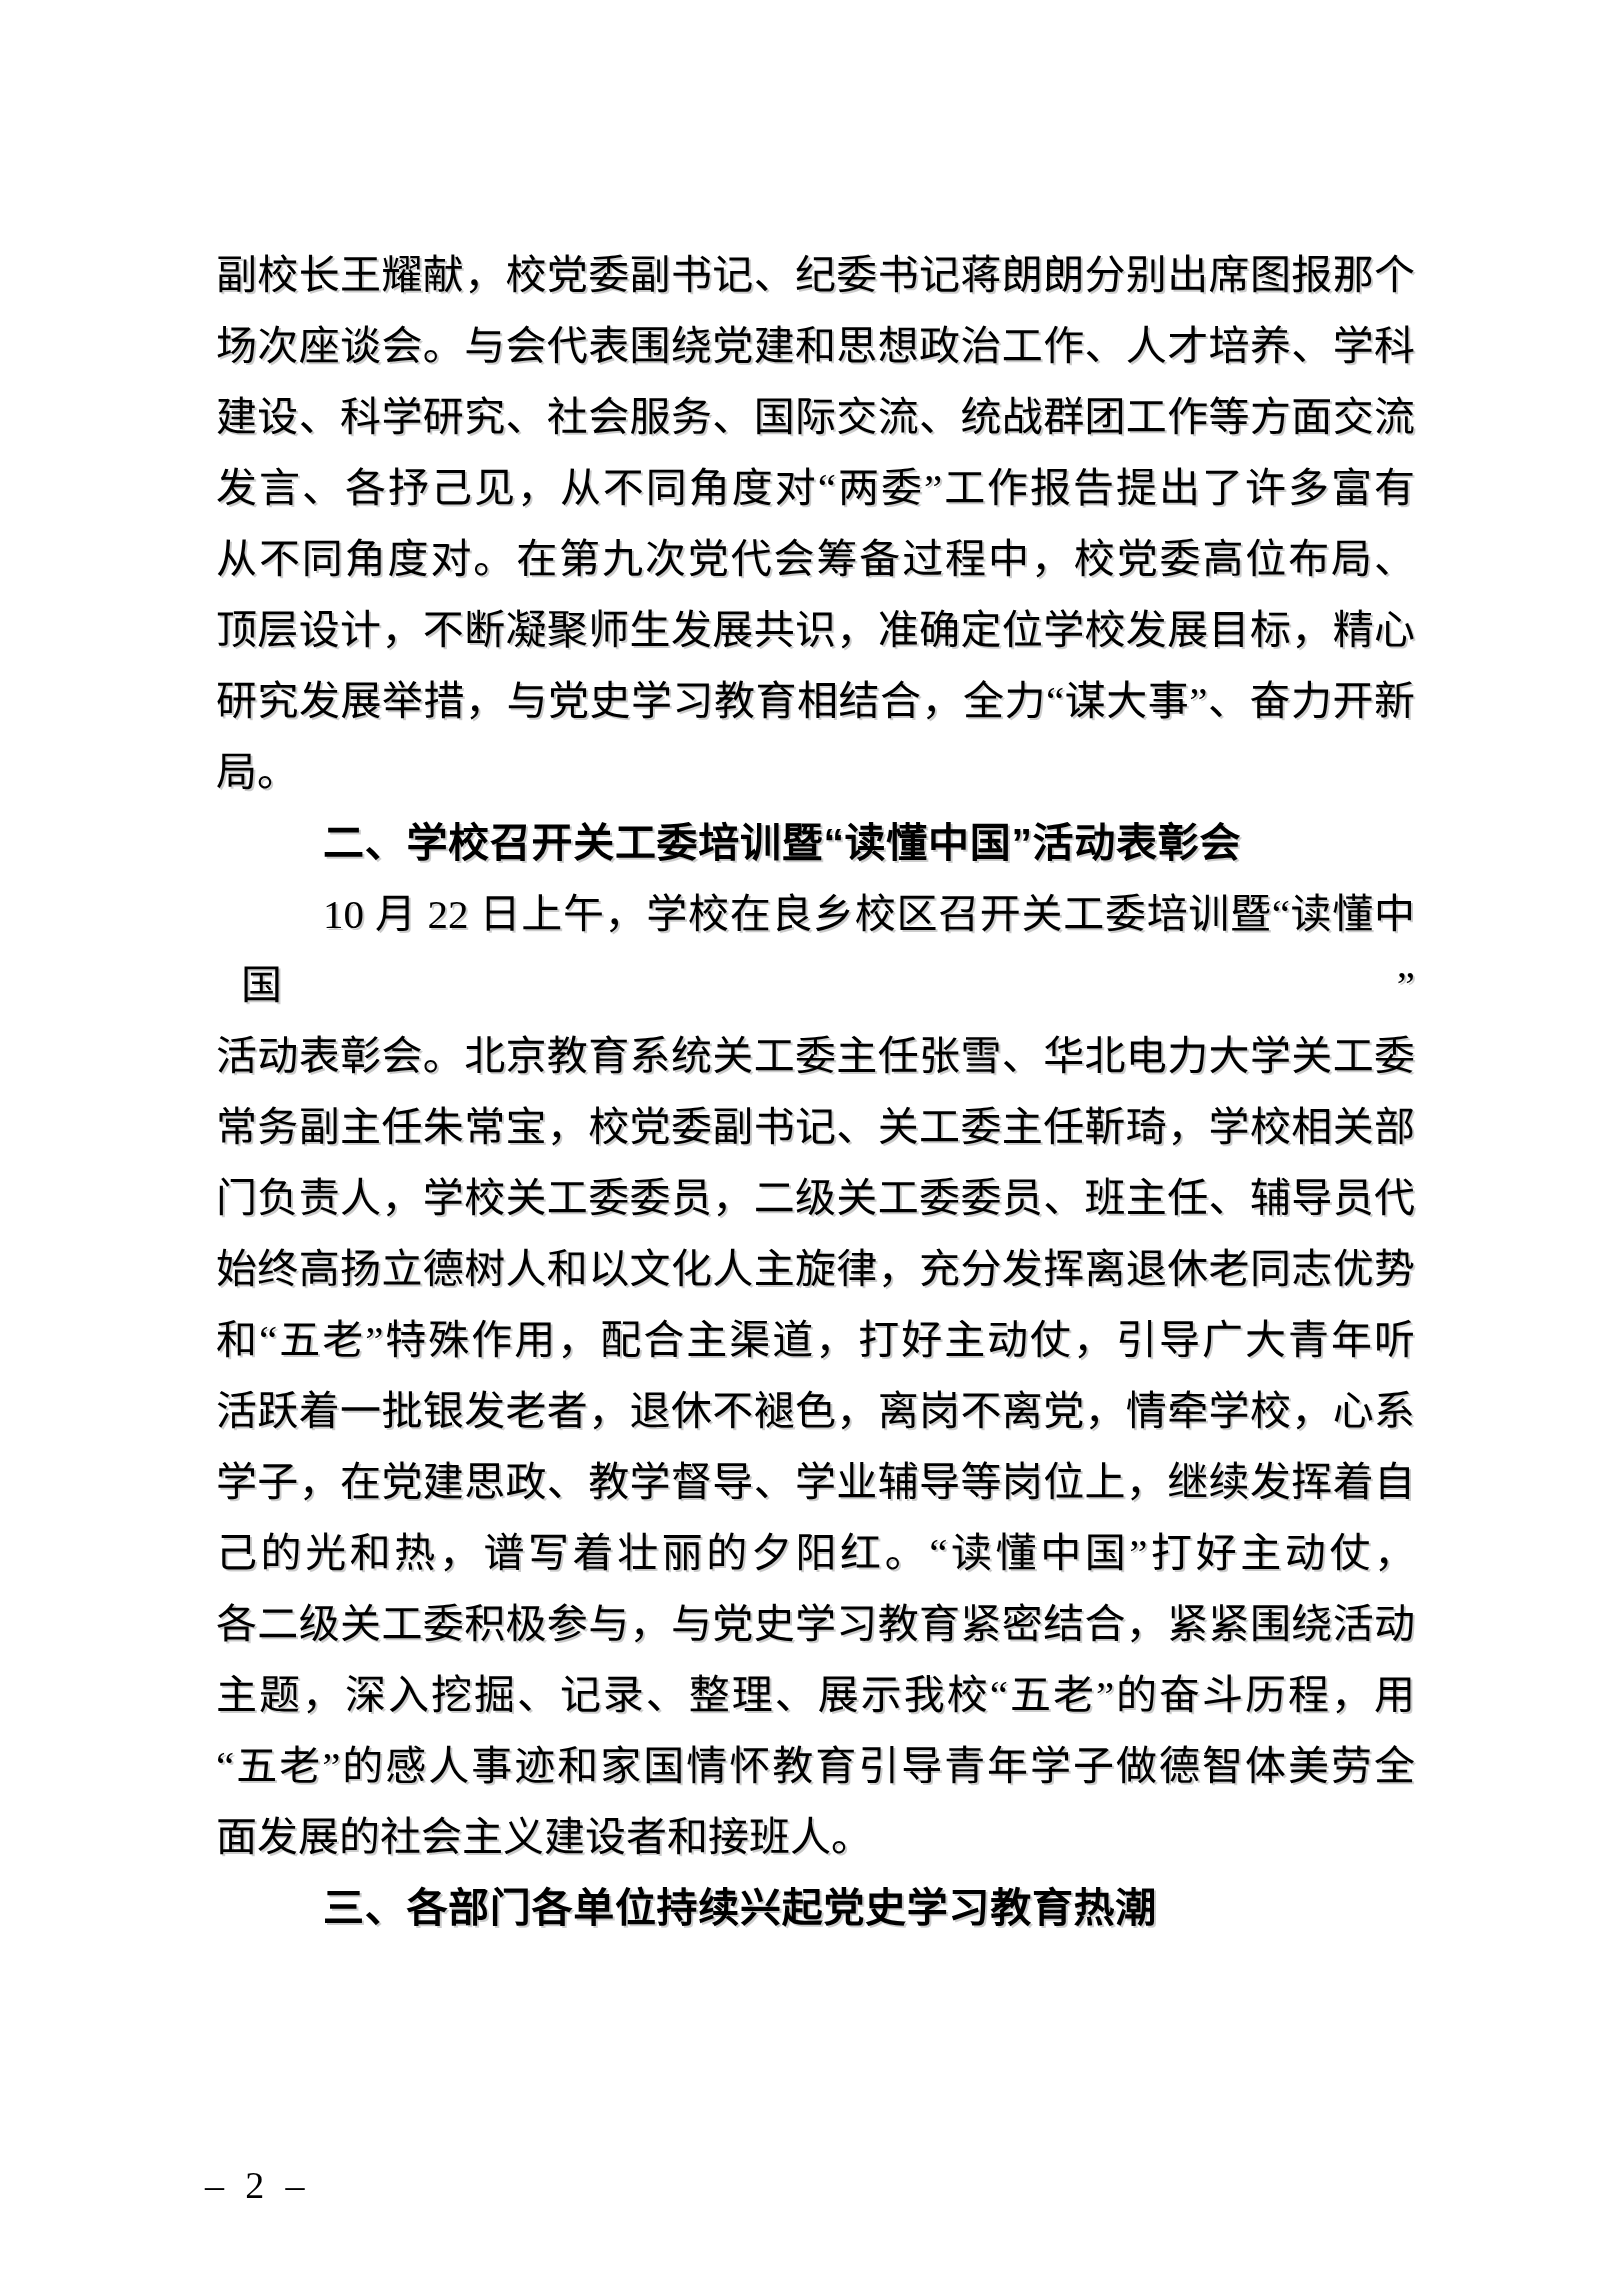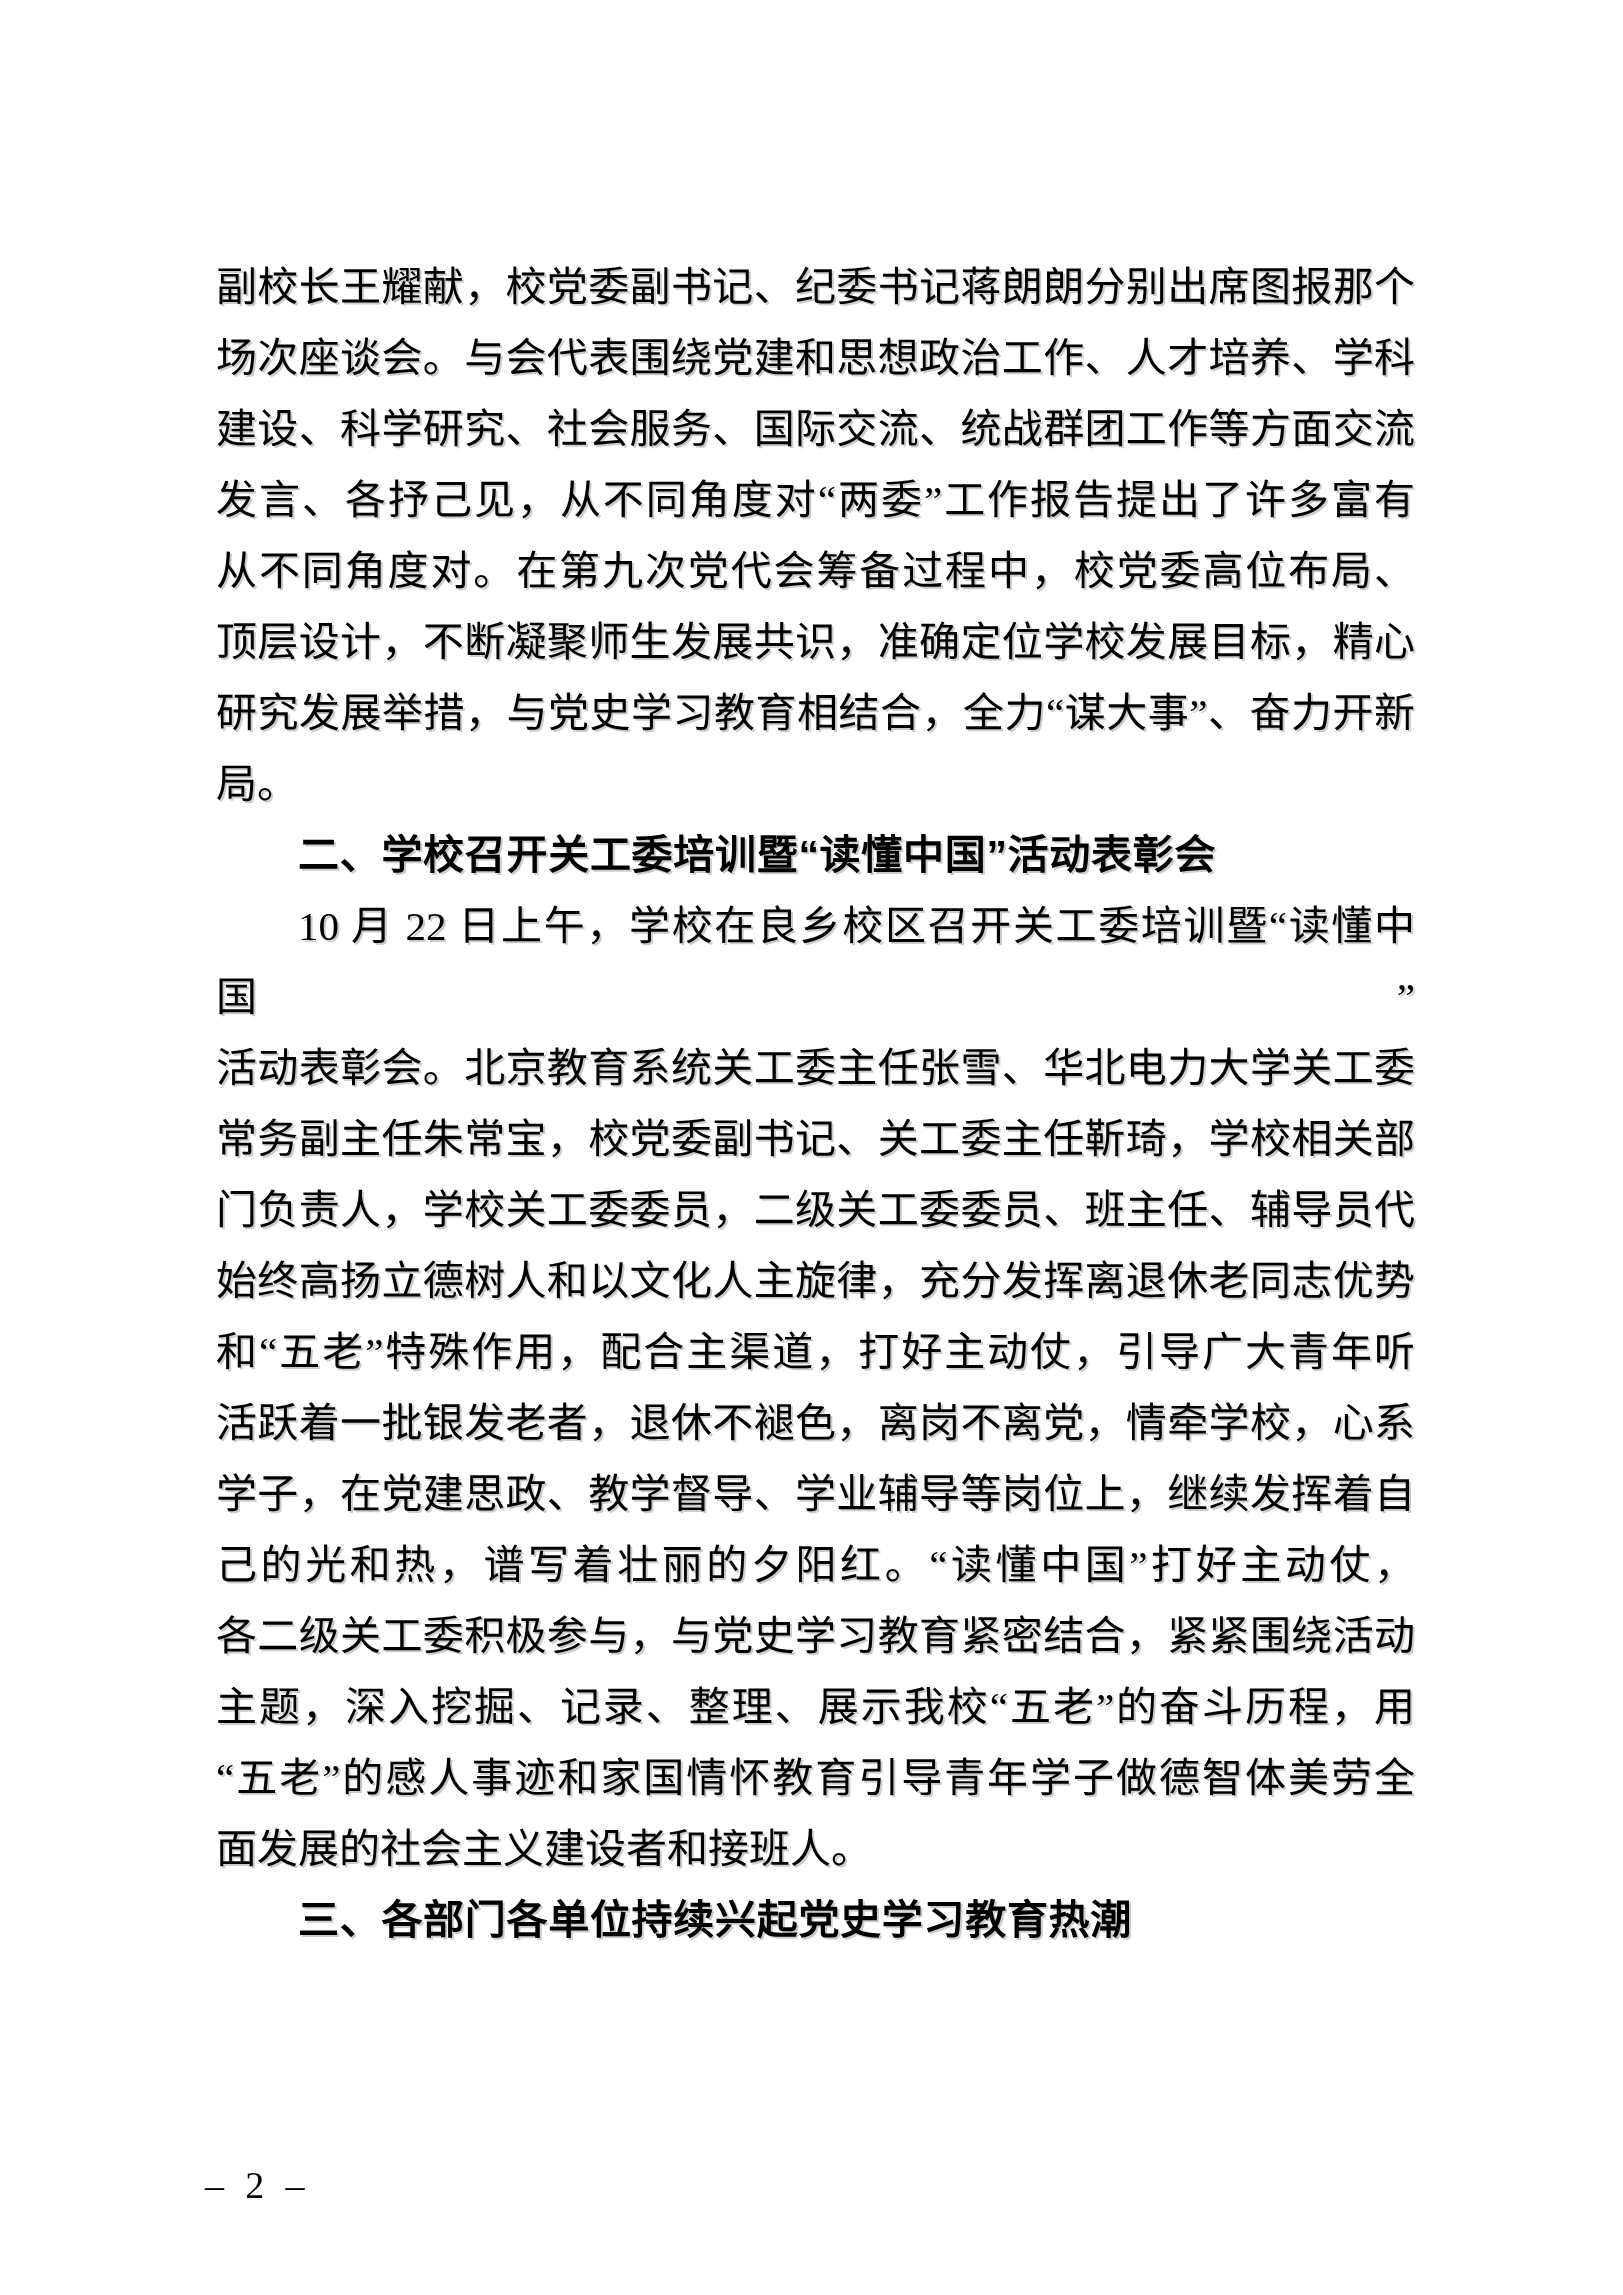--- a/index.html
+++ b/index.html
@@ -12,21 +12,21 @@
     width: 1623px;
     height: 2295px;
     background: #ffffff;
     overflow: hidden;
     color: #000000;
   }
   
   .doc-body {
     position: absolute;
     left: 216px;
-    top: 252px;
+    top: 240px;
     width: 1199px;
     font-family: "Liberation Serif", "DejaVu Serif", serif;
     font-size: 41px;
     line-height: 71px;
     color: #000000;
   }
   .line {
     
     text-shadow: 2px 2px 0 rgba(0, 0, 0, 0.20);
     white-space: normal;
@@ -34,20 +34,21 @@
   .line.just {
     text-align: justify;
     text-align-last: justify;
   }
   .line.end {
     text-align: left;
     text-align-last: auto;
   }
   .line.indent {
     text-indent: 2em;
+    margin-left: 25px;
   }
   .line.heading {
     font-family: "Liberation Sans", "DejaVu Sans", sans-serif;
     font-weight: 700;
     letter-spacing: 0.7px;
   }
   .page-footer {
     position: absolute;
     left: 205px;
     top: 2165px;

